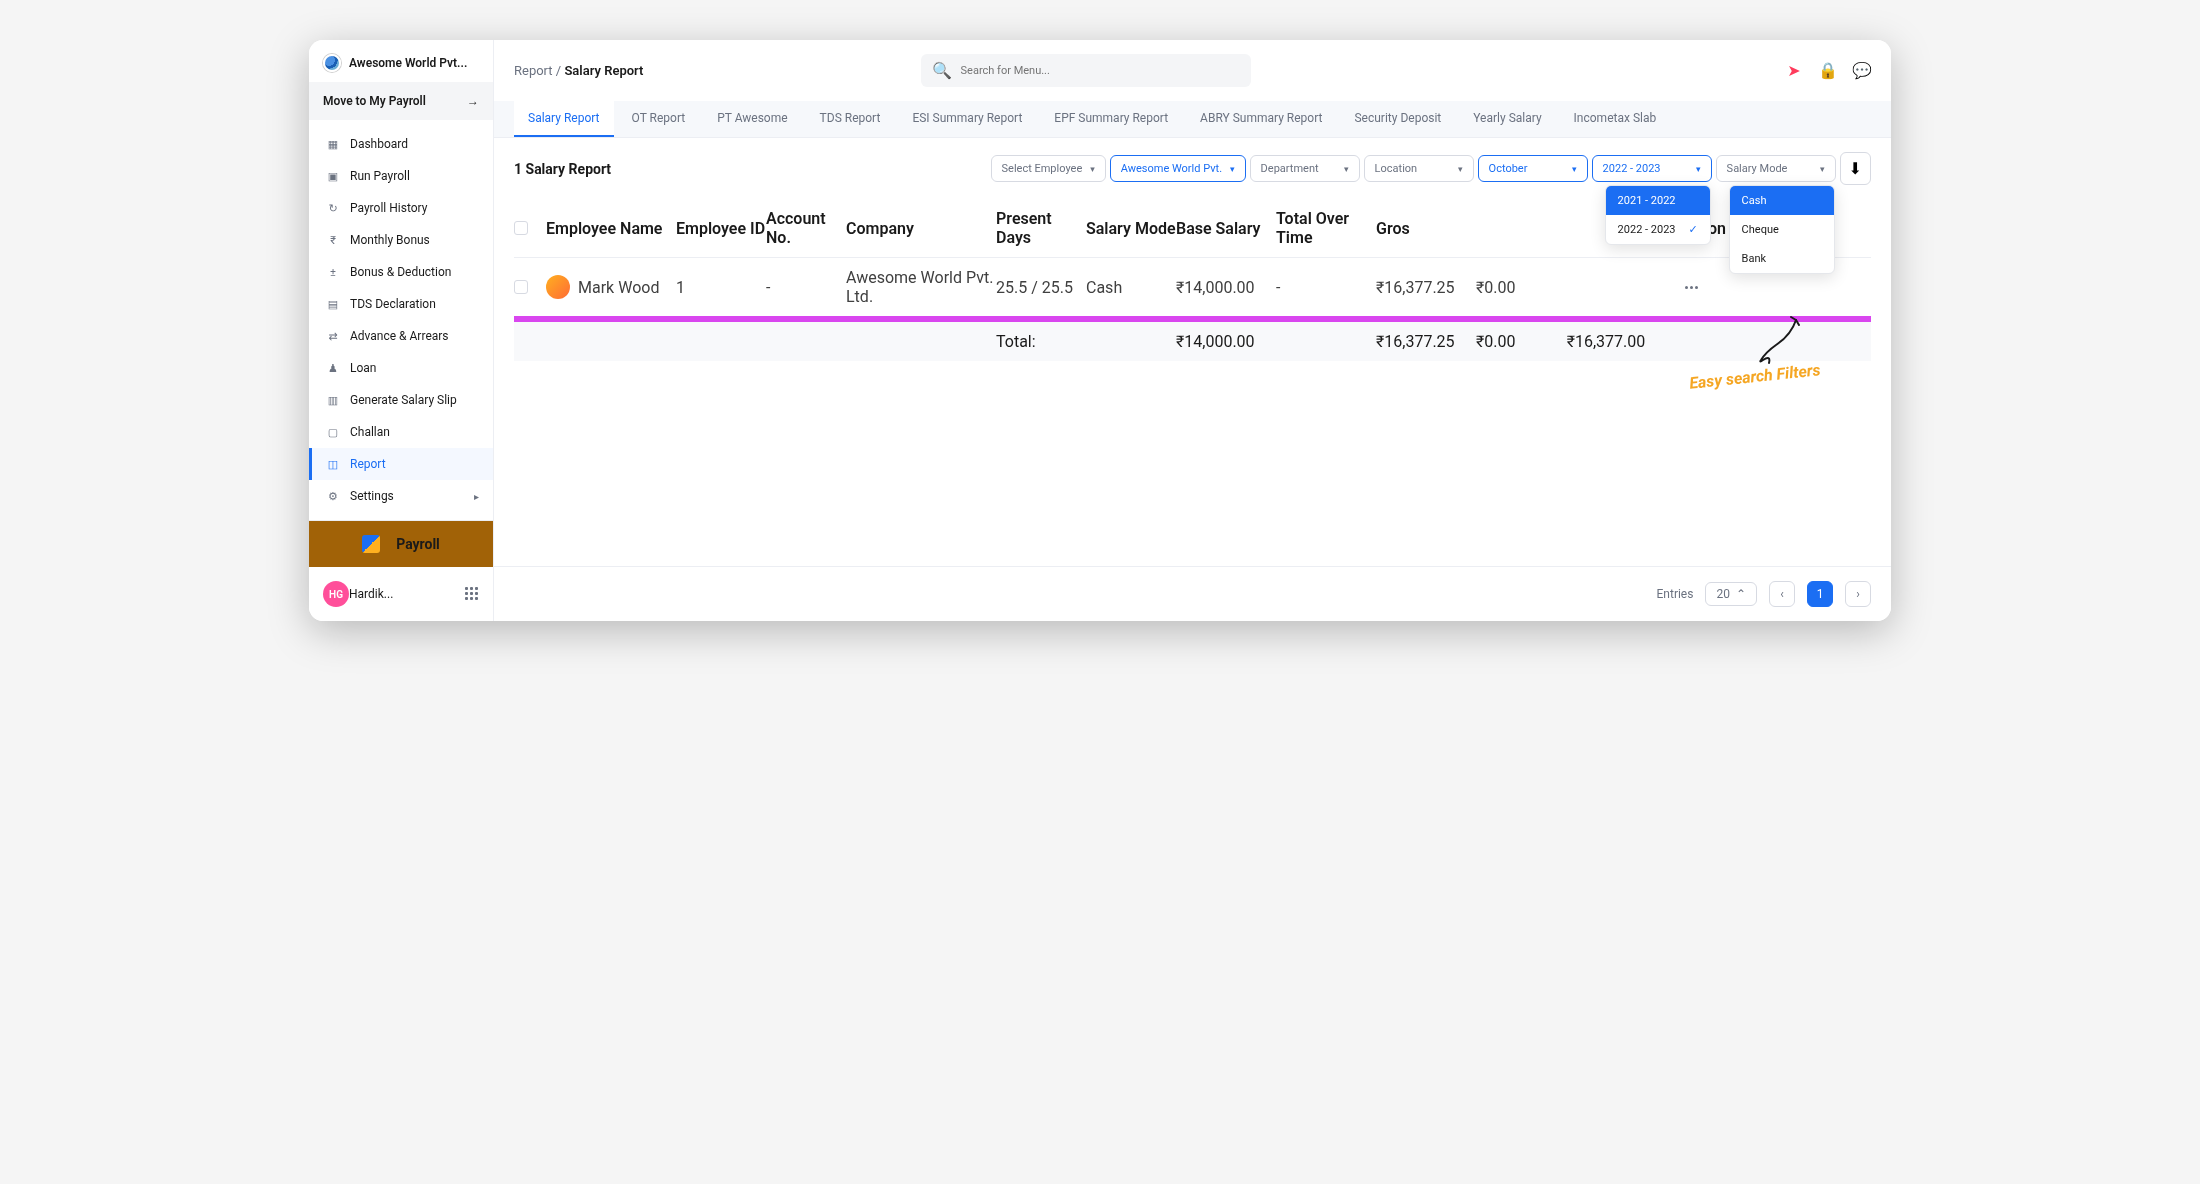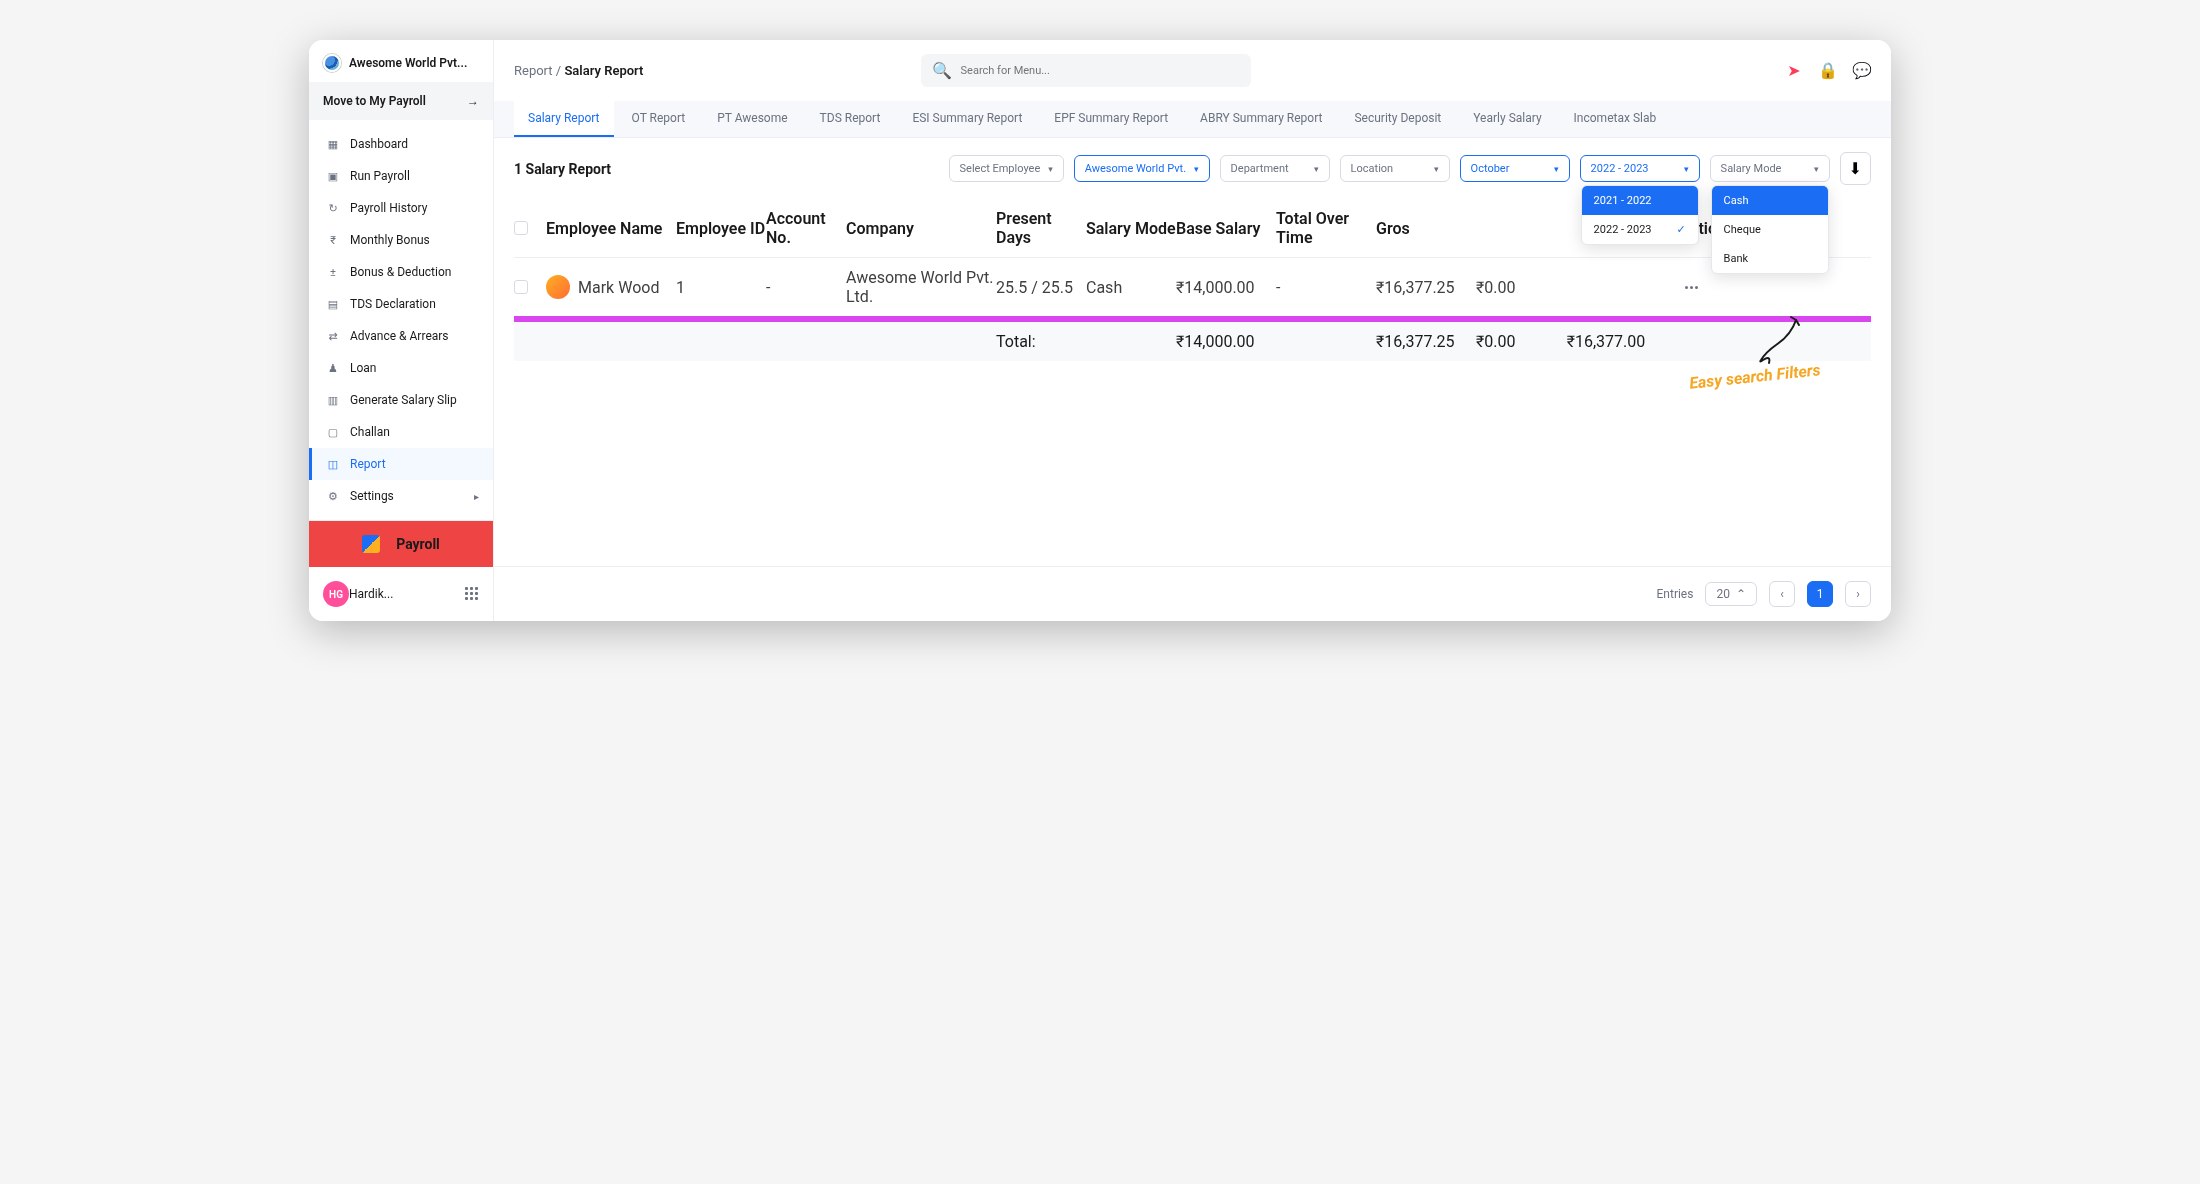--- a/index.html
+++ b/index.html
@@ -10,46 +10,46 @@
 .brand-logo{width:18px;height:18px;border-radius:50%;background:radial-gradient(circle at 30% 30%,#4a90e2 40%,#1a5fb4 41%,#1a5fb4 60%,#6baed6 61%);border:2px solid #fff;box-shadow:0 0 0 1px #d0d0d0}
 .brand-name{font-size:12px;font-weight:600;color:#1a1a1a;white-space:nowrap;overflow:hidden;text-overflow:ellipsis;flex:1}
 .move-bar{background:#f4f5f7;margin:0;padding:12px 14px;display:flex;align-items:center;justify-content:space-between;cursor:pointer}
 .move-bar span{font-size:12px;font-weight:600;color:#1a1a1a}
 .nav{flex:1;padding:8px 0}
 .nav-item{display:flex;align-items:center;gap:10px;padding:9px 14px;font-size:12px;color:#1a1a1a;cursor:pointer;border-left:3px solid transparent}
 .nav-item.active{color:#1b6ef3;border-left-color:#1b6ef3;background:#f4f8ff}
 .nav-item .ic{width:14px;height:14px;display:flex;align-items:center;justify-content:center;font-size:11px;color:#6b7280}
 .nav-item.active .ic{color:#1b6ef3}
 .nav-item .chev{margin-left:auto;font-size:10px;color:#6b7280}
-.bottom-brand{padding:14px;background:#ef4444;display:flex;align-items:center;justify-content:center;gap:16px;border-top:1px solid #eceef3}
+.bottom-brand{padding:14px;background:#a16207;display:flex;align-items:center;justify-content:center;gap:16px;border-top:1px solid #eceef3}
 .bottom-brand .pl{width:18px;height:18px;background:linear-gradient(135deg,#1b6ef3 50%,#ffb020 50%);border-radius:3px}
 .bottom-brand span{font-size:14px;font-weight:700;color:#1a1a1a}
 .userbar{display:flex;align-items:center;padding:14px}
 .avatar{width:26px;height:26px;border-radius:50%;background:#ff4f9a;display:flex;align-items:center;justify-content:center;font-size:10px;font-weight:600;color:#fff}
 .userbar span{font-size:12px;color:#1a1a1a;flex:1;white-space:nowrap;overflow:hidden;text-overflow:ellipsis}
 .grid-ic{width:14px;height:14px;display:grid;grid-template-columns:repeat(3,3px);grid-template-rows:repeat(3,3px);gap:2px}
 .grid-ic i{background:#6b7280;border-radius:1px}
 .main{flex:1;display:flex;flex-direction:column;background:#fff}
 .topbar{display:flex;align-items:center;padding:14px 20px;gap:20px}
 .crumb{font-size:13px;color:#6b7280}
 .crumb b{color:#1a1a1a;font-weight:600}
 .search{flex:0 0 330px;margin:0 auto;display:flex;align-items:center;gap:8px;background:#f4f5f7;border-radius:6px;padding:7px 12px}
 .search input{border:none;background:transparent;outline:none;font-size:11px;color:#6b7280;flex:1}
 .top-icons{display:flex;align-items:center;gap:16px;margin-left:auto}
 .top-icons .ti{width:18px;height:18px;display:flex;align-items:center;justify-content:center;cursor:pointer}
 .tabs{display:flex;gap:4px;padding:0 20px;border-bottom:1px solid #eceef3;background:#f6f8fb}
 .tab{padding:10px 14px;font-size:12px;color:#6b7280;cursor:pointer;border-bottom:2px solid transparent}
 .tab.active{color:#1b6ef3;border-bottom-color:#1b6ef3;background:#fff}
-.filters{display:flex;align-items:center;gap:10px;padding:14px 20px}
+.filters{display:flex;align-items:center;gap:4px;padding:14px 20px}
 .filters h3{font-size:14px;font-weight:700;color:#1a1a1a;margin-right:auto}
 .sel{display:flex;align-items:center;justify-content:space-between;gap:8px;border:1px solid #d7dae2;border-radius:6px;padding:6px 10px;font-size:11px;color:#6b7280;background:#fff;cursor:pointer;min-width:110px;position:relative}
 .sel.blue{border-color:#1b6ef3;color:#1b6ef3}
 .sel .cd{font-size:9px}
 .dlbtn{border:1px solid #d7dae2;border-radius:6px;padding:6px 8px;cursor:pointer;display:flex;align-items:center;justify-content:center}
-.dropdown{position:absolute;top:100%;left:0;right:0;margin-top:4px;background:#fff;border:1px solid #e5e7eb;border-radius:6px;box-shadow:0 4px 16px rgba(0,0,0,.12);z-index:10;overflow:hidden}
+.dropdown{position:absolute;top:100%;left:12px;right:0;margin-top:4px;background:#fff;border:1px solid #e5e7eb;border-radius:6px;box-shadow:0 4px 16px rgba(0,0,0,.12);z-index:10;overflow:hidden}
 .dd-item{padding:8px 12px;font-size:11px;color:#1a1a1a;display:flex;align-items:center;justify-content:space-between}
 .dd-item.sel-active{background:#1b6ef3;color:#fff}
 .tbl{padding:0 20px}
 .tbl-head,.tbl-row,.tbl-total{display:grid;grid-template-columns:32px 130px 90px 80px 150px 90px 90px 100px 100px 100px 80px 100px 70px;align-items:center;font-size:16px}
 .tbl-head{padding:10px 0;color:#1a1a1a;font-weight:600;border-bottom:1px solid #eceef3}
 .tbl-row{padding:10px 0;color:#404040;border-bottom:6px solid #d946ef}
 .tbl-total{padding:10px 0;color:#1a1a1a;background:#f8f9fb;font-weight:400}
 .chk{width:14px;height:14px;border:1.5px solid #d7dae2;border-radius:3px}
 .empcell{display:flex;align-items:center;gap:8px}
 .emp-av{width:24px;height:24px;border-radius:50%;background:linear-gradient(135deg,#ffb020,#ff6b35)}

